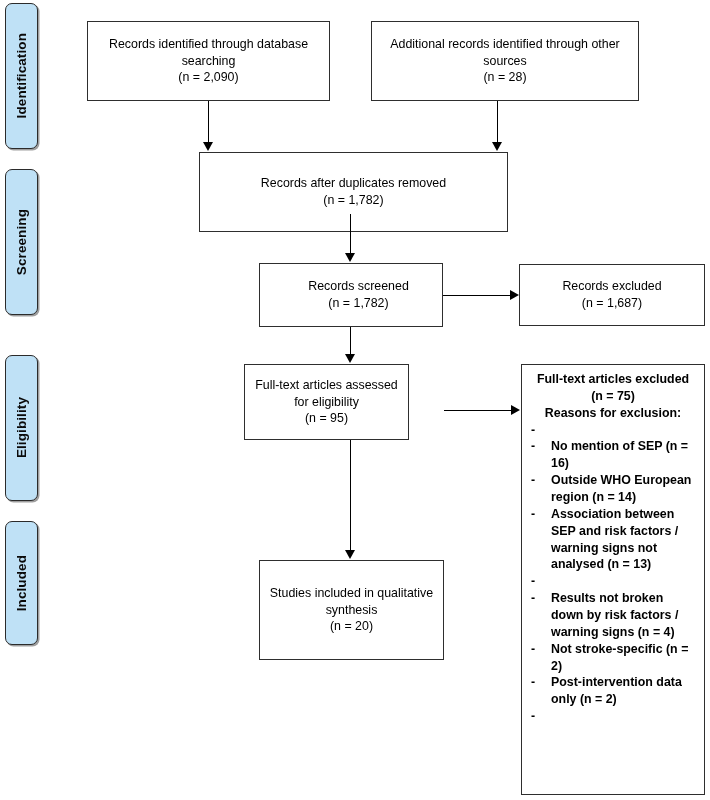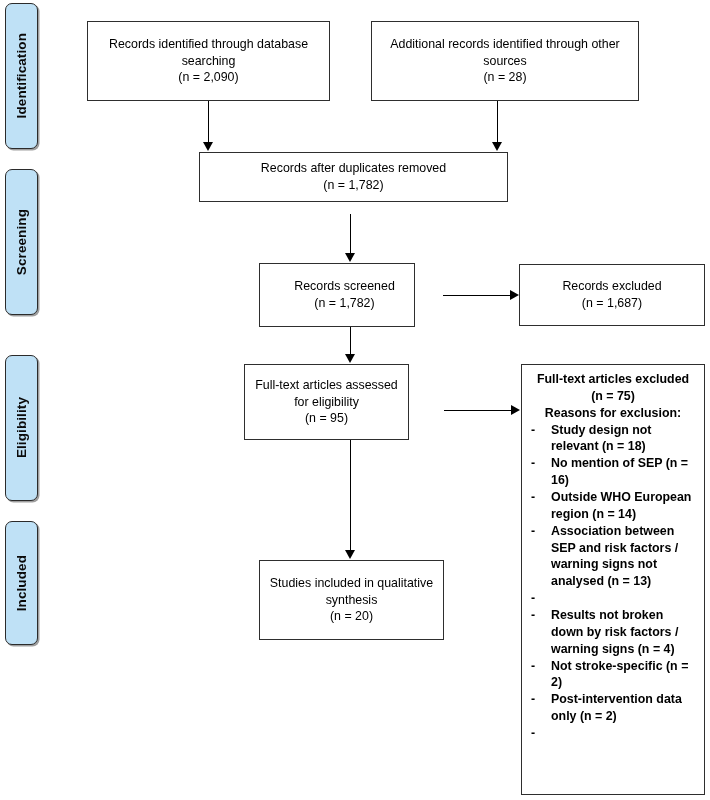--- a/index.html
+++ b/index.html
@@ -155,29 +155,29 @@
     <span class="box-text">Additional records identified through other sources
 (n = 28)</span>
   </div>
 
   <div class="vline" style="left:208px; top:101px; height:42px;"></div>
   <div class="arrow-down" style="left:203px; top:142px;"></div>
 
   <div class="vline" style="left:497px; top:101px; height:42px;"></div>
   <div class="arrow-down" style="left:492px; top:142px;"></div>
 
-  <div class="flow-box" style="left:199px; top:152px; width:309px; height:50px;">
+  <div class="flow-box" style="left:199px; top:152px; width:309px; height:80px;">
     <span class="box-text">Records after duplicates removed
 (n = 1,782)</span>
   </div>
 
   <div class="vline" style="left:350px; top:214px; height:40px;"></div>
   <div class="arrow-down" style="left:345px; top:253px;"></div>
 
-  <div class="flow-box" style="left:259px; top:263px; width:156px; height:64px;padding-left:21px;">
+  <div class="flow-box" style="left:259px; top:263px; width:184px; height:64px;padding-left:21px;">
     <span class="box-text">Records screened
 (n = 1,782)</span>
   </div>
 
   <div class="hline" style="left:443px; top:295px; width:67px;"></div>
   <div class="arrow-right" style="left:510px; top:290px;"></div>
 
   <div class="flow-box" style="left:519px; top:264px; width:186px; height:62px;">
     <span class="box-text">Records excluded
 (n = 1,687)</span>
@@ -195,21 +195,20 @@
   <div class="arrow-right" style="left:511px; top:405px;"></div>
 
   <div class="flow-box reasons" style="left:521px; top:364px; width:184px; height:431px;font-weight:bold;">
     <div class="reasons-inner">
       <div class="reasons-head">Full-text articles excluded
 (n = 75)
 Reasons for exclusion:</div>
       <ul class="reasons-list">
         <li>
           <span class="dash">-</span>
-          <span class="rtext">Study design not relevant (n = 18)</span>
         </li>
         <li>
           <span class="dash">-</span>
           <span class="rtext">No mention of SEP (n = 16)</span>
         </li>
         <li>
           <span class="dash">-</span>
           <span class="rtext">Outside WHO European region (n = 14)</span>
         </li>
         <li>
@@ -234,18 +233,18 @@
         <li>
           <span class="dash">-</span>
         </li>
       </ul>
     </div>
   </div>
 
   <div class="vline" style="left:350px; top:440px; height:111px;"></div>
   <div class="arrow-down" style="left:345px; top:550px;"></div>
 
-  <div class="flow-box" style="left:259px; top:560px; width:185px; height:80px;">
+  <div class="flow-box" style="left:259px; top:560px; width:185px; height:100px;">
     <span class="box-text">Studies included in qualitative synthesis
 (n = 20)</span>
   </div>
 
 </div>
 
 </body></html>

